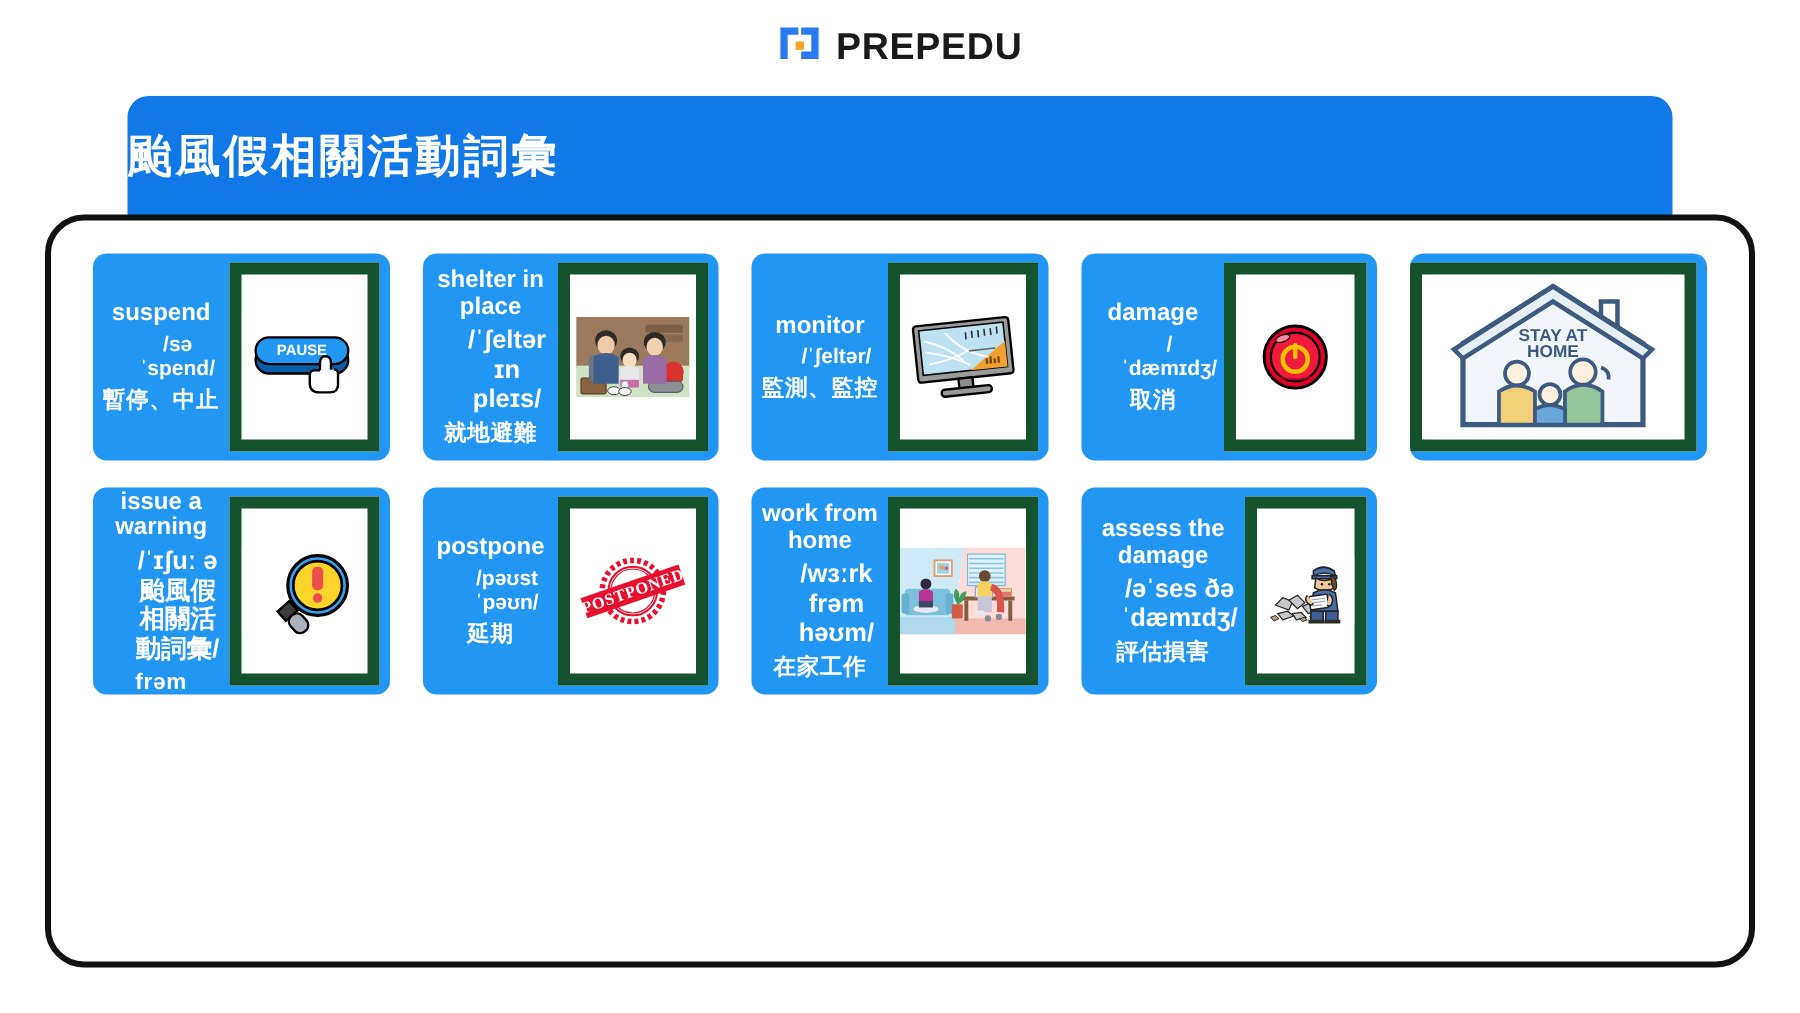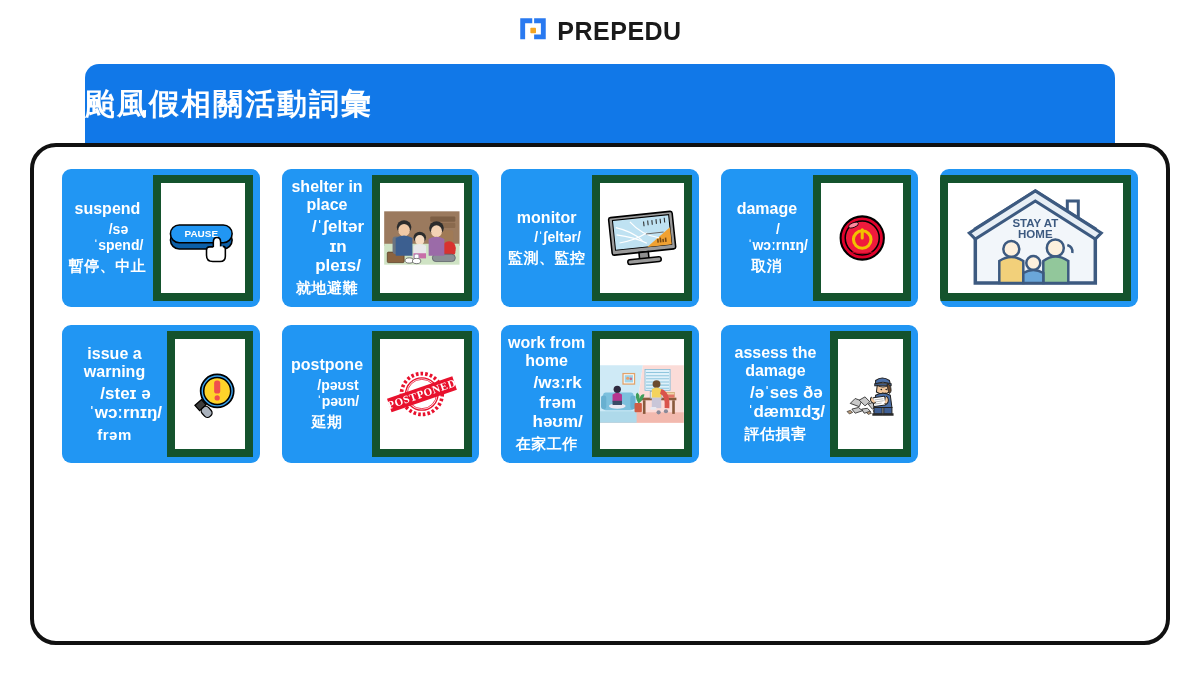--- a/index.html
+++ b/index.html
@@ -268,21 +268,21 @@
             <rect x="71" y="82" width="18" height="14" fill="#8f8f8f" stroke="#000" stroke-width="3"></rect>
             <rect x="48" y="94" width="64" height="9" rx="4" fill="#9a9a9a" stroke="#000" stroke-width="3"></rect>
           </g>
         </svg>
       </div>
     </div>
 
     <div class="card">
       <div class="card-text">
         <div class="word">damage</div>
-        <div class="ipa">/ˈwɔːrnɪŋ/</div>
+        <div class="ipa">/ˈdæmɪdʒ/</div>
         <div class="zh">取消</div>
       </div>
       <div class="card-img">
         <svg viewBox="0 0 160 110" preserveAspectRatio="xMidYMid meet">
           <rect width="160" height="110" fill="#fff"></rect>
           <circle cx="80" cy="55" r="42" fill="#e0002a" stroke="#000" stroke-width="4"></circle>
           <circle cx="80" cy="55" r="33" fill="#f01b3c" stroke="#000" stroke-width="3"></circle>
           <ellipse cx="63" cy="30" rx="10" ry="4.5" fill="#ff8a9f" transform="rotate(-20 63 30)" stroke="#000" stroke-width="1.5"></ellipse>
           <path d="M60 82 q20 6 40 0" stroke="#b80020" stroke-width="2" fill="none"></path>
           <circle cx="80" cy="58" r="17" fill="none" stroke="#f2c200" stroke-width="6"></circle>
@@ -308,21 +308,21 @@
           <path d="M88 78 q12-9 25 0 v22 h-25 z" fill="#92c79b" stroke="#3d5a80" stroke-width="2.5"></path>
           <circle cx="78" cy="80" r="7" fill="#fdf0dd" stroke="#3d5a80" stroke-width="2.5"></circle>
           <path d="M68 90 q10-6 20 0 v10 h-20 z" fill="#6aa6d9" stroke="#3d5a80" stroke-width="2.5"></path>
         </svg>
       </div>
     </div>
 
     <div class="card">
       <div class="card-text">
         <div class="word small">issue a warning</div>
-        <div class="ipa small">/steɪ ə ˈwɔːrnɪŋ/</div>
+        <div class="ipa small">/ˈɪʃuː ə 颱風假相關活動詞彙/</div>
         <div class="zh">frəm</div>
       </div>
       <div class="card-img">
         <svg viewBox="0 0 160 110" preserveAspectRatio="xMidYMid meet">
           <rect width="160" height="110" fill="#fff"></rect>
           <g transform="rotate(-42 60 82)">
             <rect x="50" y="72" width="20" height="16" fill="#3c3c3c" stroke="#000" stroke-width="3"></rect>
             <rect x="50" y="88" width="20" height="26" rx="9" fill="#aab2bd" stroke="#000" stroke-width="3"></rect>
           </g>
           <circle cx="97" cy="48" r="38" fill="#3aa3f0" stroke="#000" stroke-width="4"></circle>

